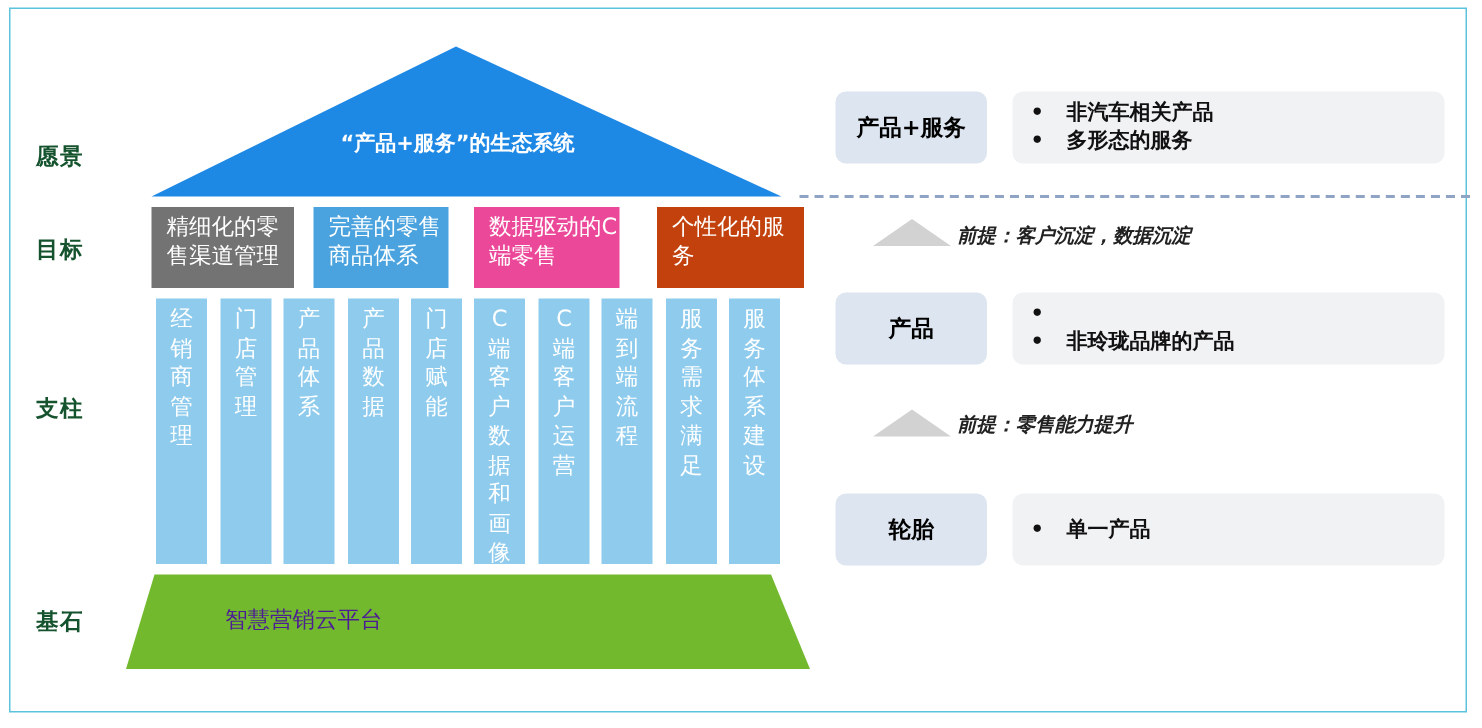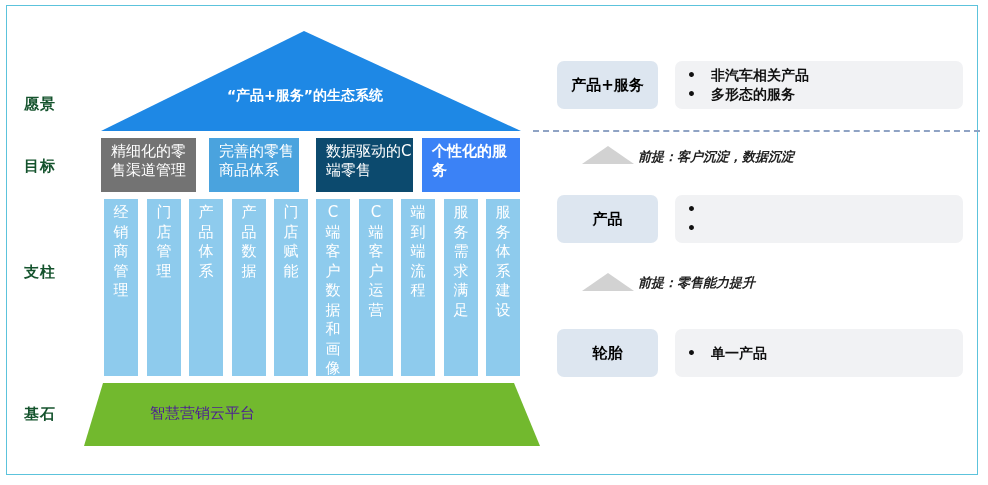--- a/index.html
+++ b/index.html
@@ -74,22 +74,22 @@
 
 <svg class="house" width="988" height="485">
   <polygon points="101,131 304,31 521,131" fill="#1e88e5"></polygon>
   <polygon points="103,383 514,383 540,446 84,446" fill="#72b92e"></polygon>
 </svg>
 
 <div class="roof-text">“产品+服务”的生态系统</div>
 
 <div class="goal" style="left: 101px; width: 95px; background: #737373;">精细化的零售渠道管理</div>
 <div class="goal" style="left: 209px; width: 90px; background: rgb(74, 163, 222);">完善的零售商品体系</div>
-<div class="goal" style="left: 316px; width: 97px; background: #0c4a6e;">数据驱动的C端零售</div>
-<div class="goal" style="left: 422px; width: 98px; background: #3b82f6; font-weight: bold;">个性化的服务</div>
+<div class="goal" style="left: 316px; width: 97px; background: #ec4899;">数据驱动的C端零售</div>
+<div class="goal" style="left: 438px; width: 98px; background: #c2410c;">个性化的服务</div>
 
 <div class="pillar" style="left: 104px; background: rgb(142, 203, 237);">
     <span>经</span>
     <span>销</span>
     <span>商</span>
     <span>管</span>
     <span>理</span>
   </div>
 <div class="pillar" style="left: 147px; background: rgb(142, 203, 237);">
     <span>门</span>
@@ -177,20 +177,21 @@
 <div class="arrow" style="top:146px"></div>
 <div class="premise" style="top:148px">前提：客户沉淀，数据沉淀</div>
 
 <div class="stage-label" style="top:195px">产品</div>
 <div class="stage-content" style="top:195px">
   <div class="bullet-row">
     <span class="dot">•</span>
   </div>
   <div class="bullet-row">
     <span class="dot">•</span>
+    <span>非玲珑品牌的产品</span>
   </div>
 </div>
 
 <div class="arrow" style="top:273px"></div>
 <div class="premise" style="top:274px">前提：零售能力提升</div>
 
 <div class="stage-label" style="top:329px">轮胎</div>
 <div class="stage-content" style="top:329px">
   <div class="bullet-row">
     <span class="dot">•</span>

